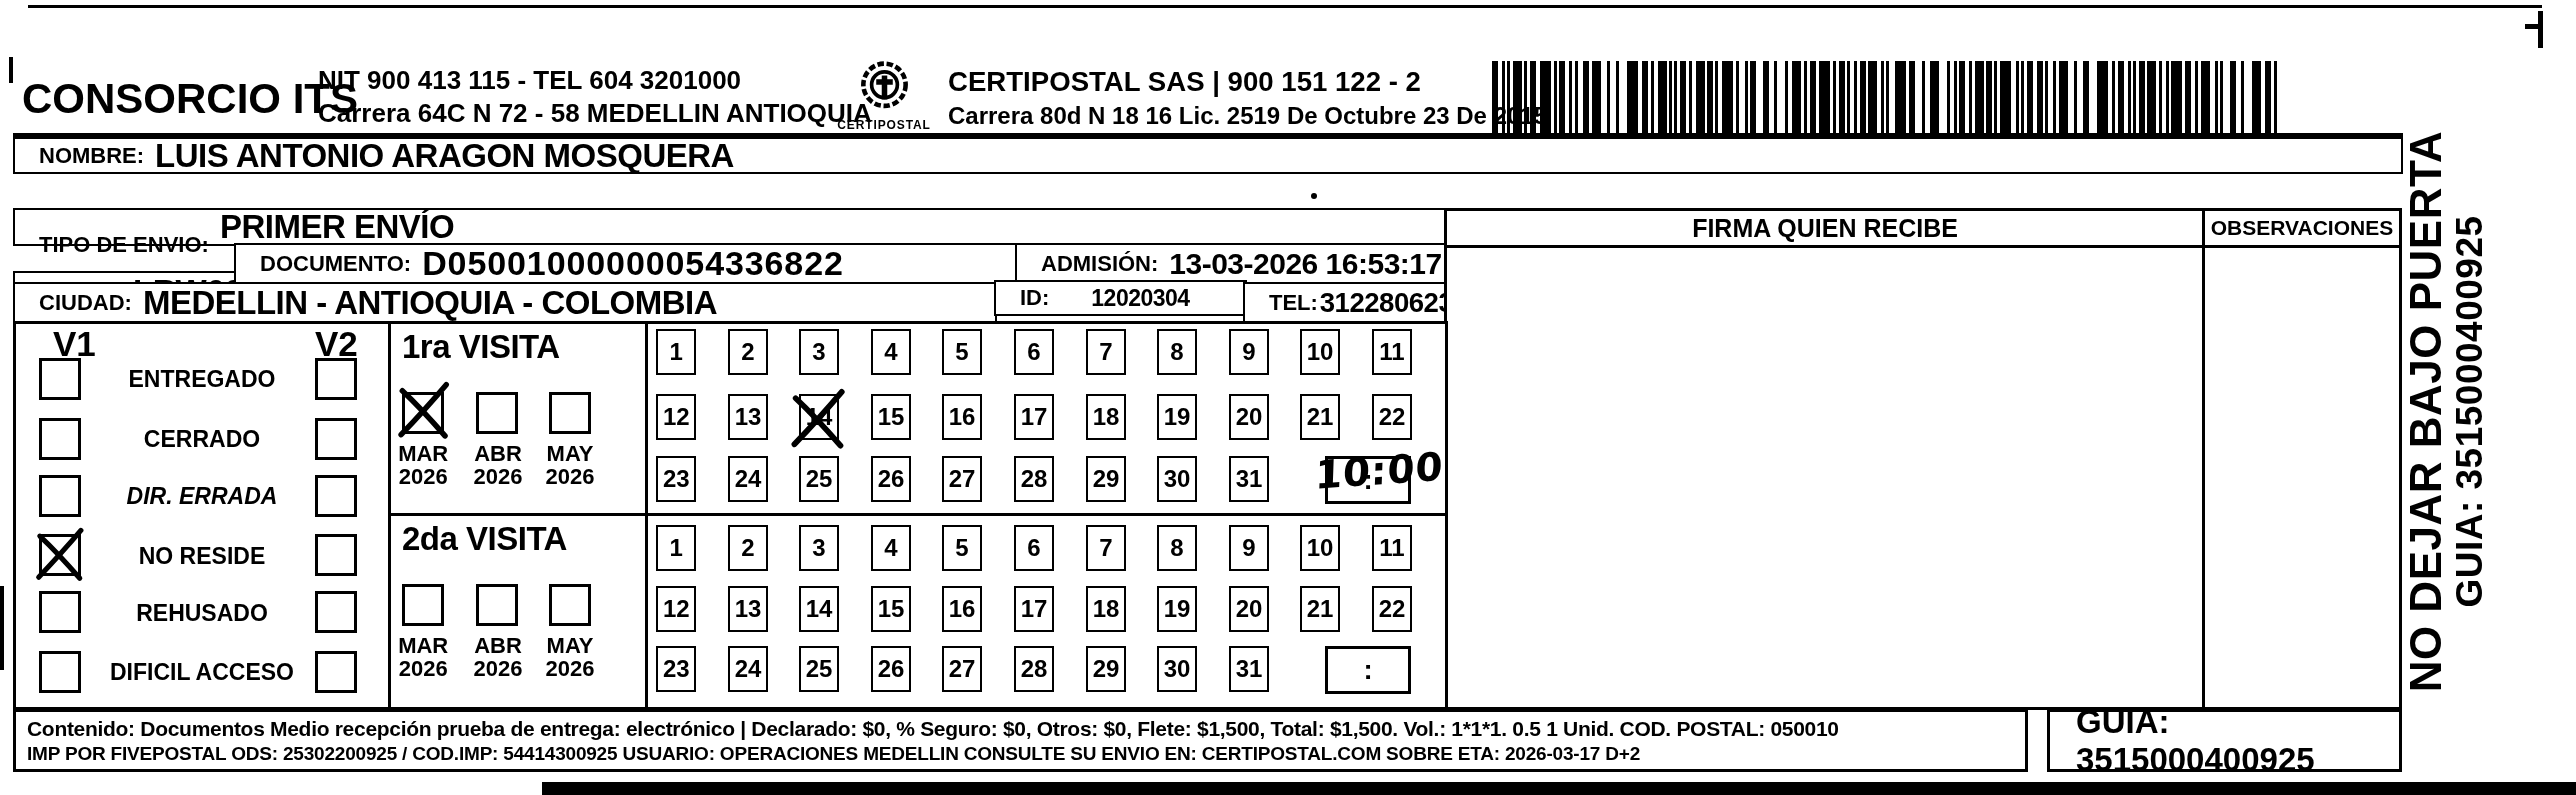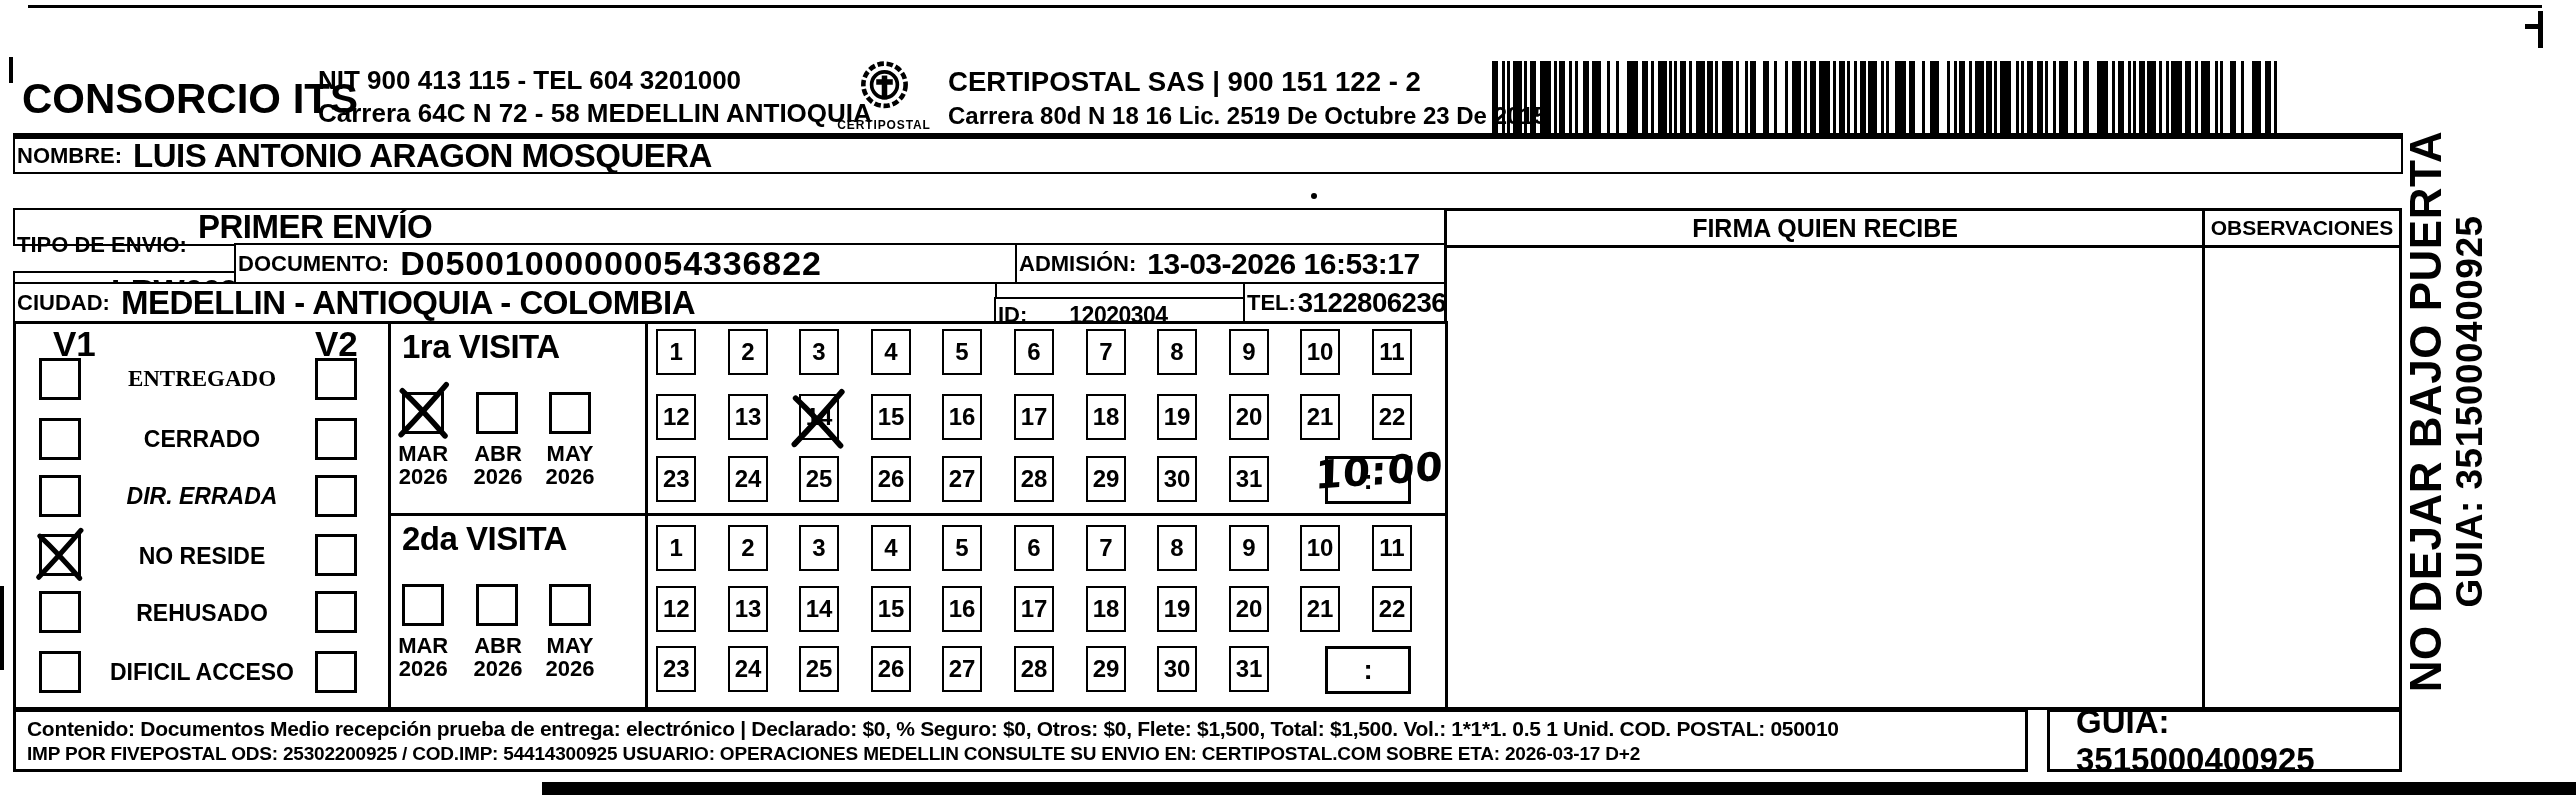--- a/index.html
+++ b/index.html
@@ -2,21 +2,21 @@
 <html style="font-size:14.7px"><head>
 <meta charset="utf-8">
 <style>
   html,body{margin:0;padding:0;background:#e9e9e9;}
   .page{position:relative;width:2576px;height:795px;background:#ffffff;color:#000000;
         font-family:"Liberation Sans",sans-serif;overflow:hidden;}
   .abs{position:absolute;}
   .box{position:absolute;border:2.8px solid #000;box-sizing:border-box;background:#fff;}
   .hbox{position:absolute;border:3.7px solid #000;box-sizing:border-box;background:#fff;}
   .lbl{font-weight:bold;}
-  .row-line{display:flex;align-items:center;padding-left:2px;gap:11px;white-space:nowrap;}
+  .row-line{display:flex;align-items:center;padding-left:24px;gap:11px;white-space:nowrap;}
   .val{font-weight:bold;letter-spacing:-0.5px;}
   .bar{position:absolute;background:#000;}
   .speck{position:absolute;background:#000;border-radius:1.8px;}
   .cell{position:absolute;border:2.8px solid #000;box-sizing:border-box;
         display:flex;align-items:center;justify-content:center;
         font-weight:bold;font-size:24px;background:#fff;}
   .xmark{position:absolute;pointer-events:none;}
   .vtitle{position:absolute;font-weight:bold;font-size:33px;letter-spacing:-0.5px;}
   .mlabel{position:absolute;font-weight:bold;font-size:22px;text-align:center;line-height:1.05;}
   .optlabel{position:absolute;font-weight:bold;font-size:23px;white-space:nowrap;transform:translateX(-50%);}
@@ -175,21 +175,21 @@
   </div>
   <div class="box row-line" style="left:1015px;top:243px;width:433px;height:41px;">
     <span class="lbl" style="font-size:22px;">ADMISIÓN:</span>
     <span class="val" style="font-size:30px;">13-03-2026 16:53:17</span>
   </div>
 
   <div class="box row-line" style="left:13px;top:282px;width:984px;height:42px;">
     <span class="lbl" style="font-size:22px;">CIUDAD:</span>
     <span class="val" style="font-size:33px;">MEDELLIN - ANTIOQUIA - COLOMBIA</span>
   </div>
-  <div class="box row-line" style="left:994px;top:297px;width:253px;height:36px;">
+  <div class="box row-line" style="left:994px;top:280px;width:253px;height:36px;">
     <span class="lbl" style="font-size:22px;">ID:</span>
     <span class="val" style="font-size:23px;margin-left:31px;">12020304</span>
   </div>
   <div class="box row-line" style="left:1243px;top:282px;width:204px;height:42px;gap:1.8px;">
     <span class="lbl" style="font-size:22px;">TEL:</span>
     <span class="val" style="font-size:27.6px;">3122806236</span>
   </div>
 
   <div class="hbox" style="left:1444px;top:208px;width:762px;height:502px;">
     <div class="colhead" style="height:34px;border-bottom:3.7px solid #000;font-size:25px;">FIRMA QUIEN RECIBE</div>
@@ -199,21 +199,21 @@
     <div class="colhead" style="height:34px;border-bottom:3.7px solid #000;font-size:21px;">OBSERVACIONES</div>
     <div style="height:459px;"></div>
   </div>
 
   <div class="hbox" id="statusBox" style="left:13px;top:321px;width:378px;height:389px;">
     <div class="abs" style="left:37px;top:0px;font-size:35px;font-weight:bold;">V1</div>
     <div class="abs" style="left:299px;top:0px;font-size:35px;font-weight:bold;">V2</div>
     <div id="statusRows">
         <div style="position: absolute; left: 23px; top: 34px; width: 42px; height: 42px; border: 3.7px solid rgb(0, 0, 0); box-sizing: border-box;"></div>
         <div style="position: absolute; left: 186px; top: 41px;"></div>
-        <div class="optlabel" style="position: absolute; left: 186px; top: 42px; font-family: Liberation Serif, serif;">ENTREGADO</div>
+        <div class="optlabel" style="position: absolute; left: 186px; top: 42px;">ENTREGADO</div>
         <div style="position: absolute; left: 299px; top: 34px; width: 42px; height: 42px; border: 3.7px solid rgb(0, 0, 0); box-sizing: border-box;"></div>
         <div style="position: absolute; left: 23px; top: 94px; width: 42px; height: 42px; border: 3.7px solid rgb(0, 0, 0); box-sizing: border-box;"></div>
         <div style="position: absolute; left: 186px; top: 101px;"></div>
         <div class="optlabel" style="position: absolute; left: 186px; top: 102px;">CERRADO</div>
         <div style="position: absolute; left: 299px; top: 94px; width: 42px; height: 42px; border: 3.7px solid rgb(0, 0, 0); box-sizing: border-box;"></div>
         <div style="position: absolute; left: 23px; top: 151px; width: 42px; height: 42px; border: 3.7px solid rgb(0, 0, 0); box-sizing: border-box;"></div>
         <div style="position: absolute; left: 186px; top: 158px;"></div>
         <div class="optlabel" style="position: absolute; left: 186px; top: 159px; font-style: italic;">DIR. ERRADA</div>
         <div style="position: absolute; left: 299px; top: 151px; width: 42px; height: 42px; border: 3.7px solid rgb(0, 0, 0); box-sizing: border-box;"></div>
         <div style="position: absolute; left: 23px; top: 210px; width: 42px; height: 42px; border: 3.7px solid rgb(0, 0, 0); box-sizing: border-box;"></div>

